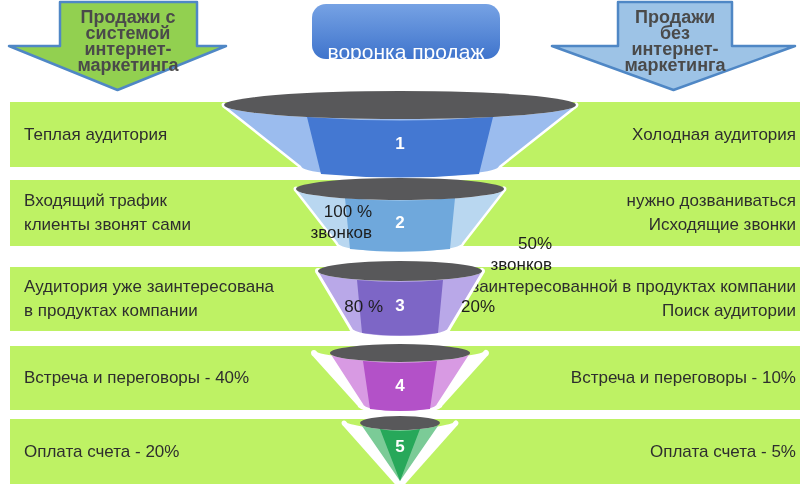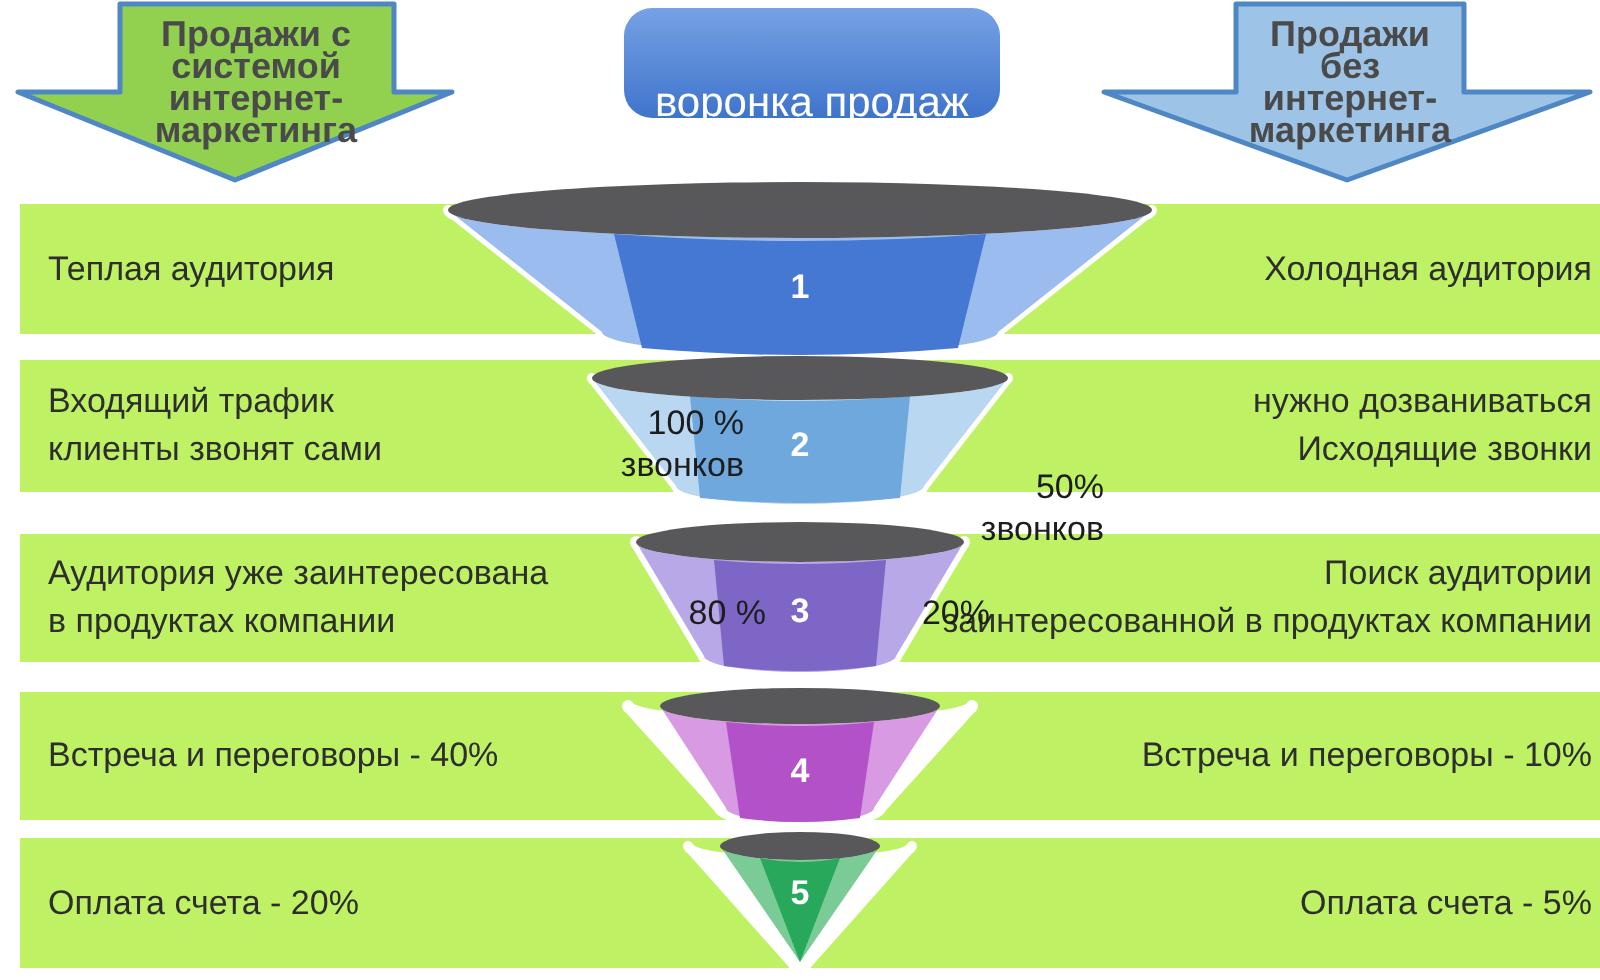--- a/index.html
+++ b/index.html
@@ -72,22 +72,22 @@
       <span>нужно дозваниваться</span>
       <span>Исходящие звонки</span>
     </div>
   </div>
   <div class="band b3">
     <div class="band-label left">
       <span>Аудитория уже заинтересована</span>
       <span>в продуктах компании</span>
     </div>
     <div class="band-label right">
+      <span>заинтересованной в продуктах компании</span>
       <span>Поиск аудитории</span>
-      <span>заинтересованной в продуктах компании</span>
     </div>
   </div>
   <div class="band b4">
     <div class="band-label left">
       <span>Встреча и переговоры - 40%</span>
       <span></span>
     </div>
     <div class="band-label right">
       <span>Встреча и переговоры - 10%</span>
       <span></span>

